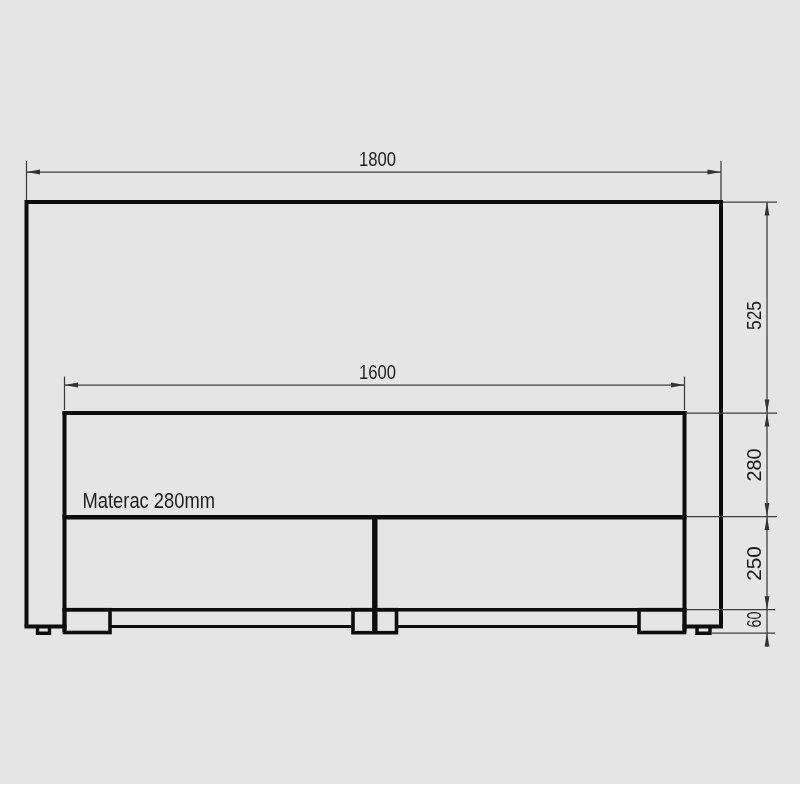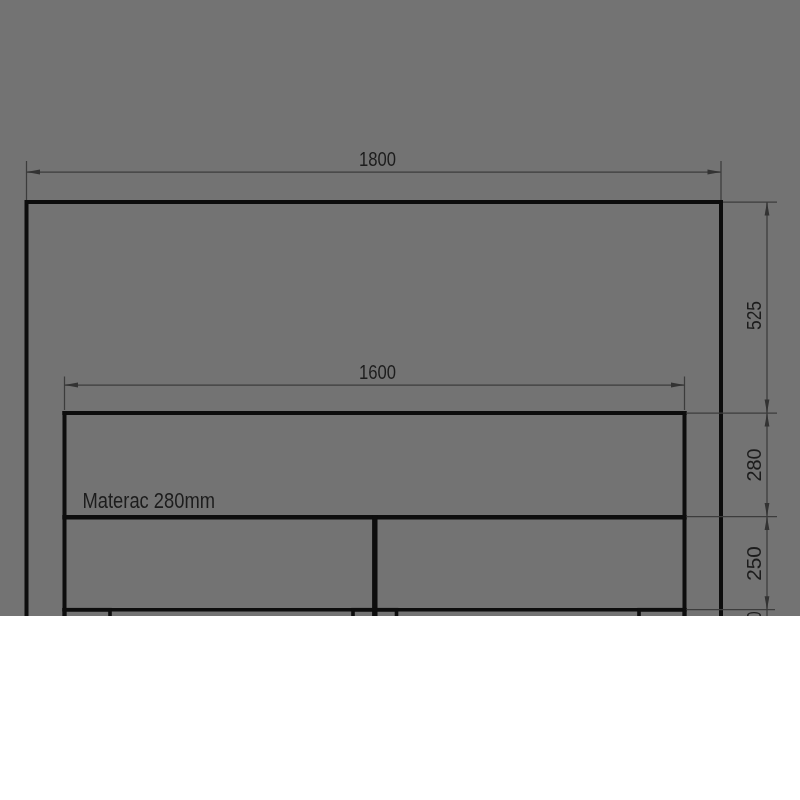--- a/index.html
+++ b/index.html
@@ -1,16 +1,16 @@
 <!DOCTYPE html>
 <html><head>
 <meta charset="utf-8">
 <style>
   html,body{margin:0;padding:0;background:#ffffff;}
-  .page{width:800px;height:616px;position:relative;background:#737373;overflow:hidden;}
+  .page{width:800px;height:784px;position:relative;background:#e5e5e5;overflow:hidden;}
   svg{position:absolute;top:0;left:0;}
   text{font-family:"Liberation Sans", sans-serif;fill:#1c1c1c;}
 </style>
 </head>
 <body>
 <div class="page">
 <svg width="800" height="800" viewBox="0 0 800 800">
 
   <path d="M26.5 626.5 L26.5 202 L721 202 L721 626.5" fill="none" stroke="#0d0d0d" stroke-width="4"></path>
 

